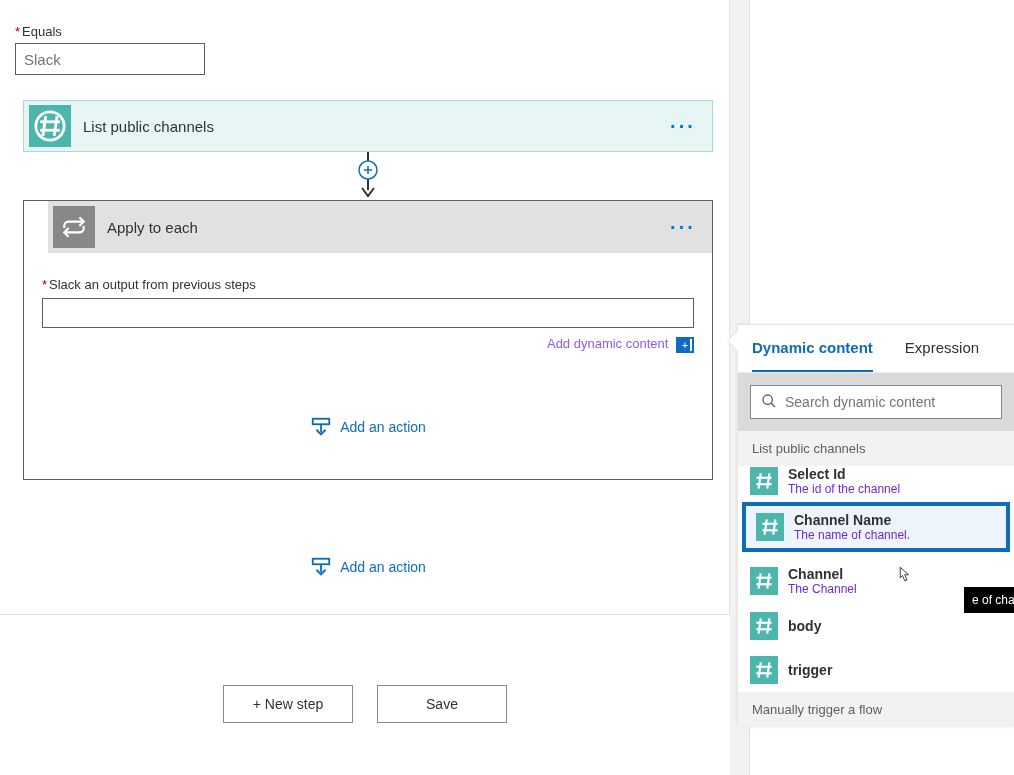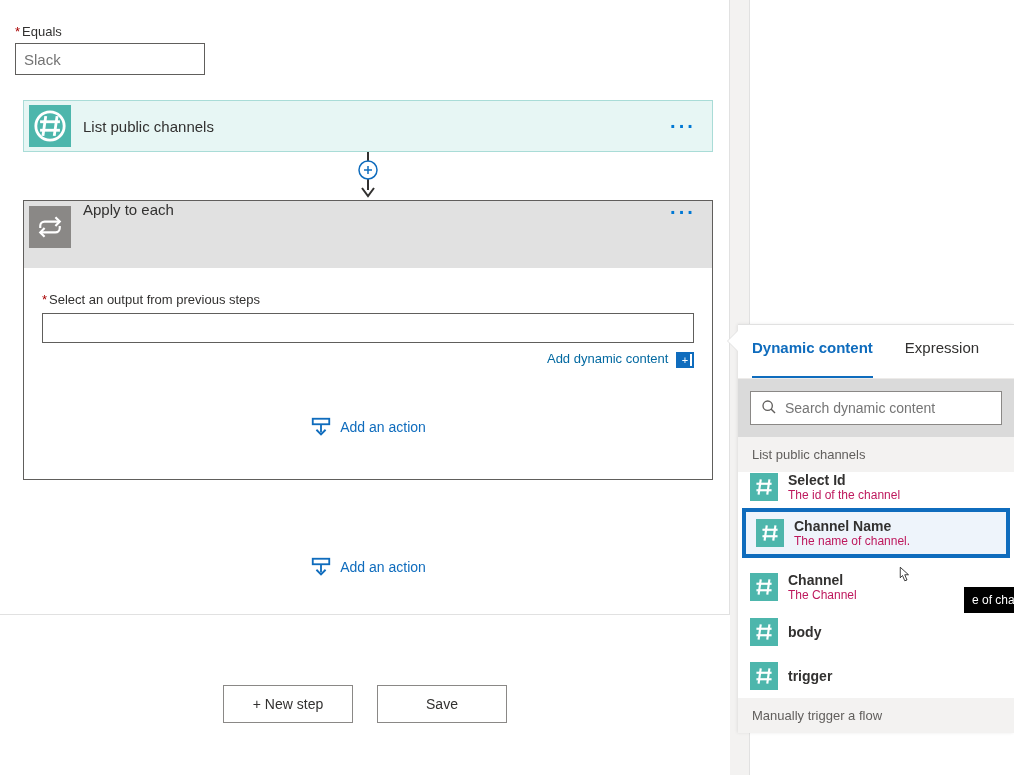--- a/index.html
+++ b/index.html
@@ -96,43 +96,44 @@
     display: flex; align-items: center; justify-content: center;
   }
   .arrow-svg { display: block; }
 
   .apply-card {
     top: 200px;
     border: 1px solid #605e5c;
     height: 280px;
   }
   .apply-header {
-    height: 67px;
+    height: 52px;
     background: #e1e1e1;
     display: flex;
-    align-items: flex-start;
+    align-items: center;
+    margin-left: 24px;
   }
   .apply-body {
     padding: 24px 18px 10px 18px;
   }
   .select-label { font-size: 13px; margin-bottom: 6px; }
   .select-label .req { color: #a80000; margin-right: 2px; }
   .select-input {
     width: 100%;
     height: 30px;
     border: 1px solid #605e5c;
     background: #fff;
   }
   .add-dyn-row {
     margin-top: 8px;
     text-align: right;
     font-size: 13px;
   }
   .add-dyn-link {
-    color: #0369a1;
+    color: #8b5cf6;
     cursor: pointer;
     margin-left: 41px;
   }
   .add-dyn-badge {
     display: inline-block;
     background: #0f6cbd;
     color: #fff;
     width: 18px; height: 16px;
     line-height: 16px;
     text-align: center;
@@ -210,21 +211,21 @@
     border-right: 10px solid #fff;
     filter: drop-shadow(-1px 0 0 #e1e1e1);
   }
   .dyn-tabs {
     display: flex;
     gap: 32px;
     padding: 14px 14px 0 14px;
     border-bottom: 1px solid #edebe9;
   }
   .dyn-tab {
-    padding-bottom: 20px;
+    padding-bottom: 14px;
     font-size: 15px;
     color: #323130;
     cursor: pointer;
     border-bottom: 2px solid transparent;
   }
   .dyn-tab.active {
     font-weight: 600;
     border-bottom-color: #0f6cbd;
     color: #0f6cbd;
   }
@@ -265,21 +266,21 @@
   }
   .dyn-item .ditem-icon {
     width: 28px; height: 28px;
     background: #4db6ac;
     display: flex; align-items: center; justify-content: center;
     color: #fff;
     flex-shrink: 0;
   }
   .dyn-item .ditem-txt { flex: 1; min-width: 0; }
   .dyn-item .ditem-title { font-size: 14px; color: #323130; font-weight: 600; }
-  .dyn-item .ditem-desc { font-size: 12px; color: #be185d; white-space: nowrap; overflow: hidden; }
+  .dyn-item .ditem-desc { font-size: 12px; color: #6d28d9; white-space: nowrap; overflow: hidden; }
   .dyn-item.first-cut { height: 30px; overflow: hidden; }
   .dyn-item.highlighted {
     outline: 4px solid #0f6cbd;
     outline-offset: -2px;
     background: #eef4fb;
     z-index: 2;
     margin: 8px 6px;
   }
 
   .tooltip-frag {
@@ -350,21 +351,21 @@
             <path d="M3 13V11a4 4 0 0 1 4-4h14"></path>
             <polyline points="7 21 3 17 7 13"></polyline>
             <path d="M21 11v2a4 4 0 0 1-4 4H3"></path>
           </svg>
         </div>
         <div class="card-title">Apply to each</div>
         <div class="card-more">···</div>
       </div>
       <div class="apply-body">
         <div class="select-label">
-          <span class="req">*</span><span>Select an output from previous steps</span>
+          <span class="req">*</span><span>Slack an output from previous steps</span>
         </div>
         <div class="select-input"></div>
         <div class="add-dyn-row">
           <span class="add-dyn-link">Add dynamic content</span>
           <span class="add-dyn-badge">+</span>
         </div>
       </div>
     </div>
 
     <div class="add-action-row add-action-inner">

